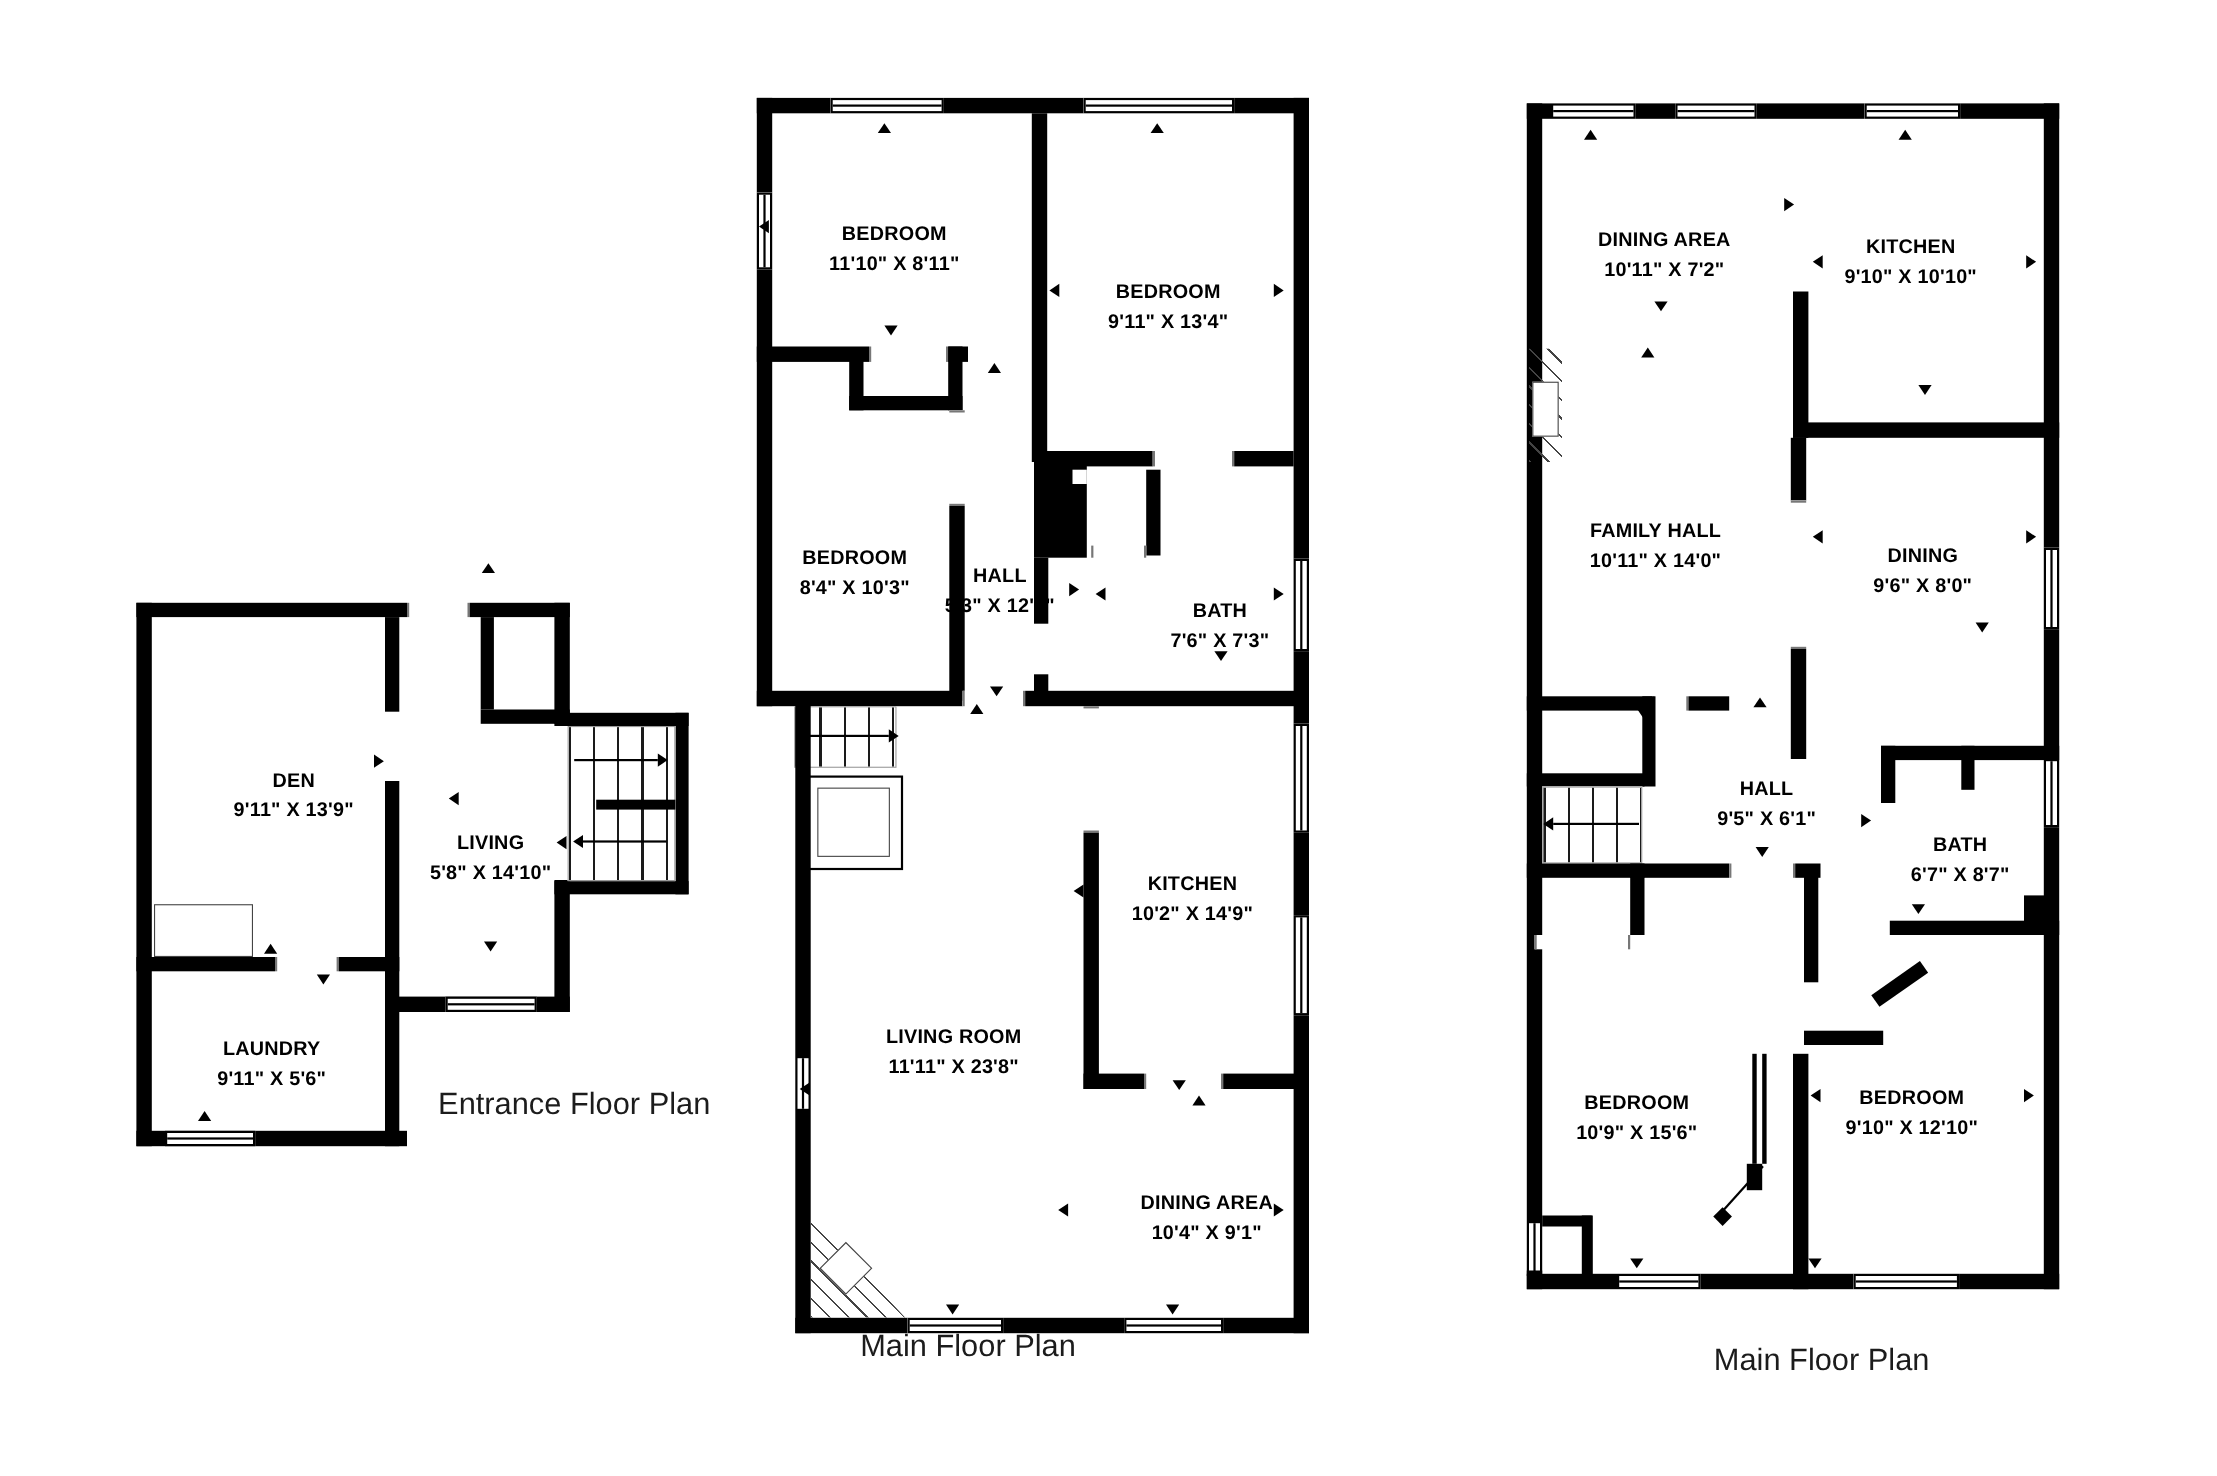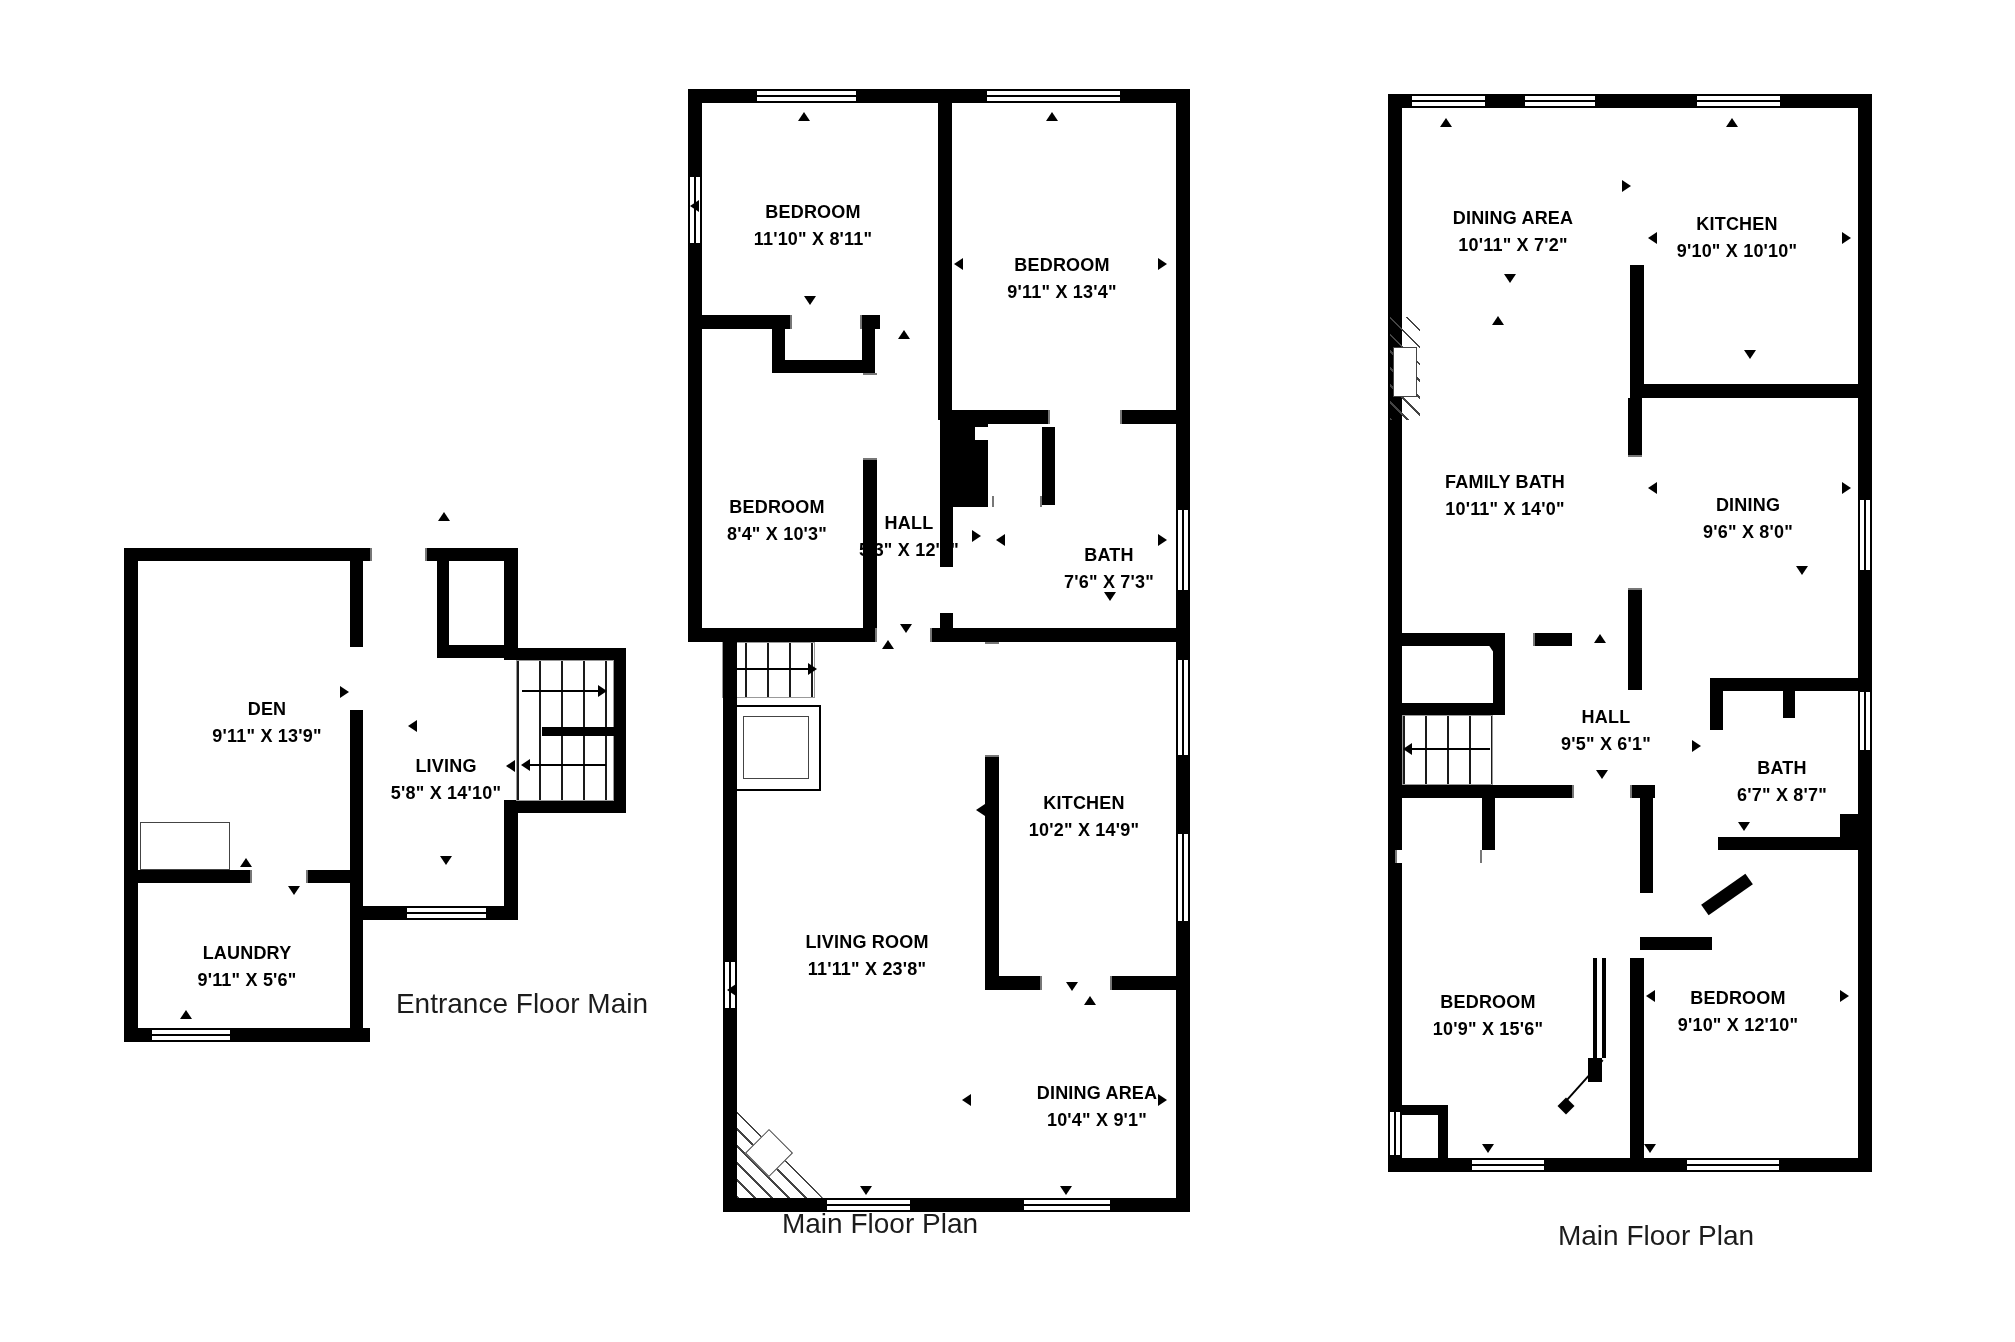--- a/index.html
+++ b/index.html
@@ -89,21 +89,21 @@
       <div>9'11" X 13'9"</div>
     </div>
     <div class="room-label" style="left:446px;top:780px">
       <div>LIVING</div>
       <div>5'8" X 14'10"</div>
     </div>
     <div class="room-label" style="left:247px;top:967px">
       <div>LAUNDRY</div>
       <div>9'11" X 5'6"</div>
     </div>
-    <div class="caption" style="left:522px;top:988px">Entrance Floor Main</div>
+    <div class="caption" style="left:522px;top:988px">Entrance Floor Plan</div>
   </section>
 
   <section class="plan">
 
     <div class="w" style="left:688px;top:89px;width:67px;height:14px"></div>
     <div class="winh" style="left:755px;top:89px;width:103px;height:14px"></div>
     <div class="w" style="left:858px;top:89px;width:127px;height:14px"></div>
     <div class="winh" style="left:985px;top:89px;width:137px;height:14px"></div>
     <div class="w" style="left:1122px;top:89px;width:68px;height:14px"></div>
 
@@ -332,21 +332,21 @@
 
     <div class="room-label" style="left:1513px;top:232px">
       <div>DINING AREA</div>
       <div>10'11" X 7'2"</div>
     </div>
     <div class="room-label" style="left:1737px;top:238px">
       <div>KITCHEN</div>
       <div>9'10" X 10'10"</div>
     </div>
     <div class="room-label" style="left:1505px;top:496px">
-      <div>FAMILY BATH</div>
+      <div>FAMILY HALL</div>
       <div>10'11" X 14'0"</div>
     </div>
     <div class="room-label" style="left:1748px;top:519px">
       <div>DINING</div>
       <div>9'6" X 8'0"</div>
     </div>
     <div class="room-label" style="left:1606px;top:731px">
       <div>HALL</div>
       <div>9'5" X 6'1"</div>
     </div>

